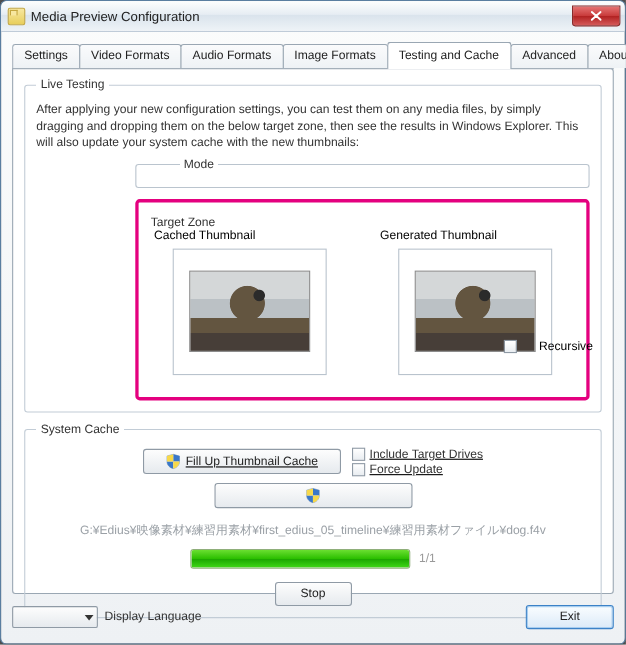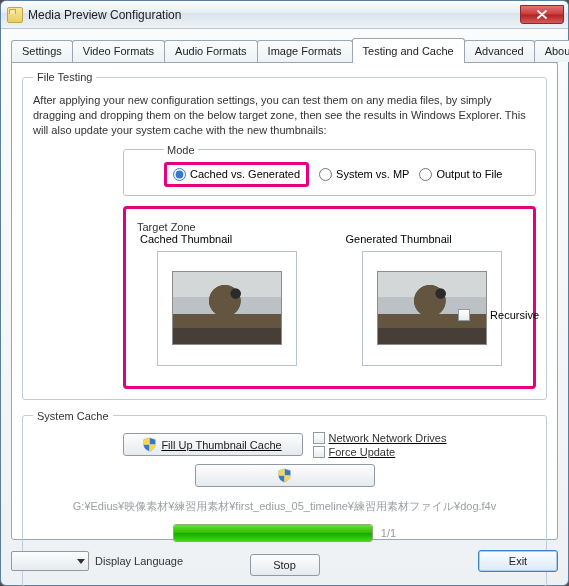--- a/index.html
+++ b/index.html
@@ -79,41 +79,25 @@
       <div class="tab">Audio Formats</div>
       <div class="tab">Image Formats</div>
       <div class="tab active">Testing and Cache</div>
       <div class="tab">Advanced</div>
       <div class="tab">About...</div>
     </div>
 
     <div class="tabpage">
 
       <fieldset>
-        <legend>File Testing</legend>
+        <legend>Live Testing</legend>
         <div class="desc">After applying your new configuration settings, you can test them on any media files, by simply dragging and dropping them on the below target zone, then see the results in Windows Explorer. This will also update your system cache with the new thumbnails:</div>
 
         <fieldset class="subfield" style="margin-left:90px;padding-left:40px;">
           <legend>Mode</legend>
-          <div class="moderow">
-            <span class="hl-pink">
-              <label class="radio">
-                <input type="radio" name="mode" checked="" style="">
-                <span>Cached vs. Generated</span>
-              </label>
-            </span>
-            <label class="radio">
-              <input type="radio" name="mode" style="">
-              <span>System vs. MP</span>
-            </label>
-            <label class="radio">
-              <input type="radio" name="mode" style="">
-              <span>Output to File</span>
-            </label>
-          </div>
         </fieldset>
 
         <div class="hl-pink-big" style="margin-left:90px; position:relative;">
           <fieldset class="subfield" style="border:none; padding:0;">
             <legend class="tz-legend">Target Zone</legend>
             <div class="tz-cols">
               <div class="tz-col">
                 <div class="hdr">Cached Thumbnail</div>
                 <div class="thumbbox">
                   <div class="thumb-img"></div>
@@ -147,21 +131,21 @@
                     <path d="M1 9 L8 9 V17 C4 16 1 13 1 9 Z" fill="#3a77c8"></path>
                     <path d="M8 1 L1 3 V9 L8 9 Z" fill="#f7d84a"></path>
                     <path d="M15 9 L8 9 V17 C12 16 15 13 15 9 Z" fill="#f7d84a"></path>
                   </svg>
                 </span>
               <span>Fill Up Thumbnail Cache</span>
             </button>
             <div class="rightstack">
               <label class="chk">
                 <span class="chkbox"></span>
-                <span>Network Network Drives</span>
+                <span>Include Target Drives</span>
               </label>
               <label class="chk">
                 <span class="chkbox"></span>
                 <span>Force Update</span>
               </label>
             </div>
           </div>
           <div class="centered">
             <button class="btn" style="min-width:180px; justify-content:center;">
               <span class="shield-icon">

